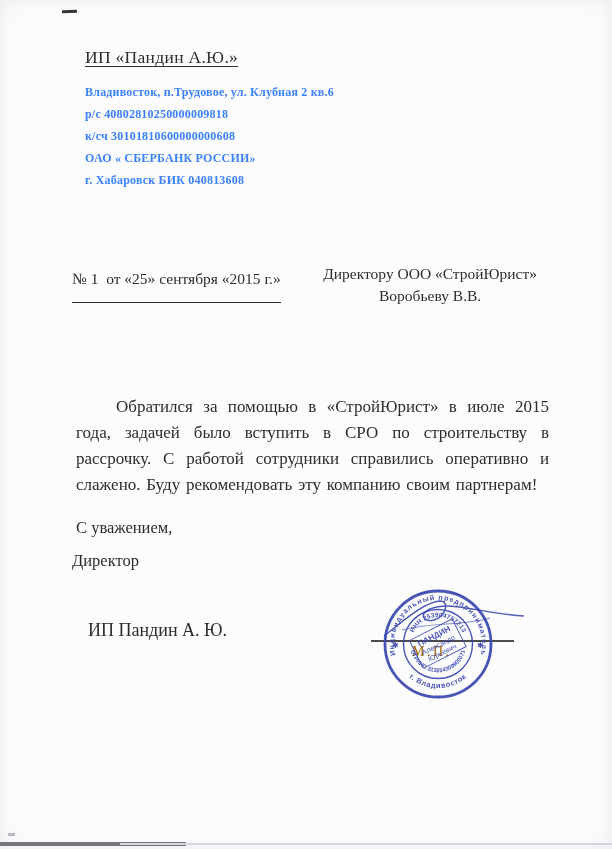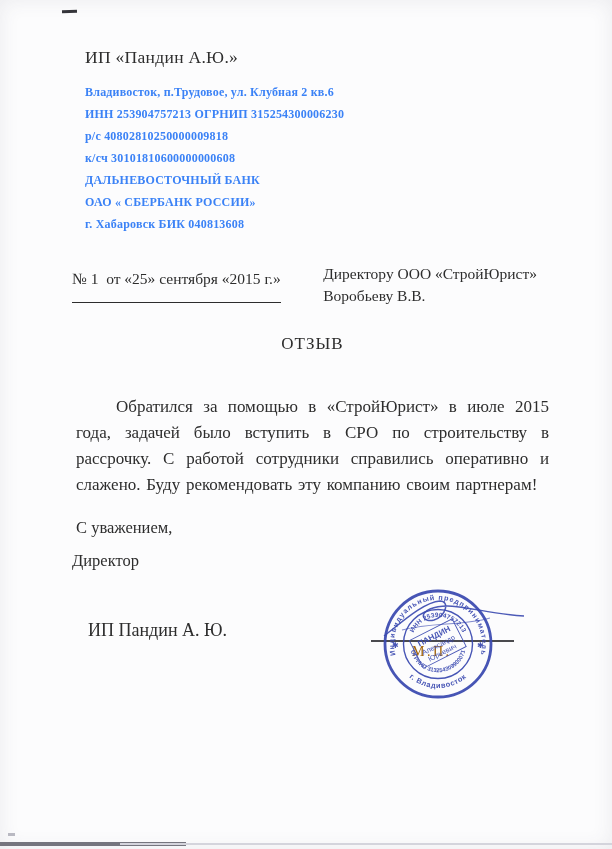--- a/index.html
+++ b/index.html
@@ -19,37 +19,37 @@
     left: 62px; top: 10px; width: 15px; height: 3px;
     background: #35353a; transform: rotate(-2deg);
   }
   .bottom-strip-dark { left: 0; top: 842px; width: 186px; height: 4px; background: #75757e; }
   .bottom-strip-light { left: 120px; top: 843px; width: 492px; height: 2px; background: #d4d4dc; }
   .artifact-speck { left: 8px; top: 833px; width: 7px; height: 3px; background: #b9b9c2; }
 
   .lh-title {
     left: 85px; top: 47px;
     font-size: 17.5px; letter-spacing: 0.3px; color: #2e2e2e;
-    text-underline-offset: 3px; text-align: center;
+    text-decoration: underline; text-underline-offset: 3px; text-align: center;
   }
   .lh-lines {
     left: 85px; top: 81px;
     font-size: 12px; font-weight: 700; color: #3b82f6;
     letter-spacing: 0.2px; line-height: 22px;
   }
 
   .ref {
     left: 72px; top: 270px;
     font-size: 15.5px;
     border-bottom: 1.2px solid #2d2d2d;
     padding-bottom: 14px;
   }
   .addressee {
     right: 75px; top: 263px;
-    text-align: left; font-size: 15.5px; line-height: 22px;
+    text-align: center; font-size: 15.5px; line-height: 22px;
   }
 
   .doc-title {
     left: 76px; top: 334px; width: 473px;
     text-align: center; font-size: 17px; letter-spacing: 1px;
   }
 
   .body-par {
     left: 76px; top: 394px; width: 473px;
     margin: 0;
@@ -85,36 +85,33 @@
 <body>
 
 <div class="page">
 
   <div class="abs artifact-dash"></div>
 
   <div class="abs lh-title">ИП «Пандин А.Ю.»</div>
 
   <div class="abs lh-lines">
     <div>Владивосток, п.Трудовое, ул. Клубная 2 кв.6</div>
-    <div>ИНН 253904757213 ОГРНИП 315254300006230</div>
     <div>р/с 40802810250000009818</div>
     <div>к/сч 30101810600000000608</div>
-    <div>ДАЛЬНЕВОСТОЧНЫЙ БАНК</div>
     <div>ОАО « СБЕРБАНК РОССИИ»</div>
     <div>г. Хабаровск БИК 040813608</div>
   </div>
 
   <div class="abs ref">№ 1&nbsp; от «25» сентября «2015 г.»</div>
 
   <div class="abs addressee">
     <div>Директору ООО «СтройЮрист»</div>
     <div>Воробьеву В.В.</div>
   </div>
 
-  <div class="abs doc-title">ОТЗЫВ</div>
 
   <p class="abs body-par">Обратился за помощью в «СтройЮрист» в июле 2015 года, задачей было вступить в СРО по строительству в рассрочку. С работой сотрудники справились оперативно и слажено. Буду рекомендовать эту компанию своим партнерам!</p>
 
   <div class="abs closing">С уважением,</div>
   <div class="abs position">Директор</div>
   <div class="abs signer">ИП Пандин А. Ю.</div>
 
   <div class="abs mp-label">М.П.</div>
   <div class="abs sig-line"></div>
 

